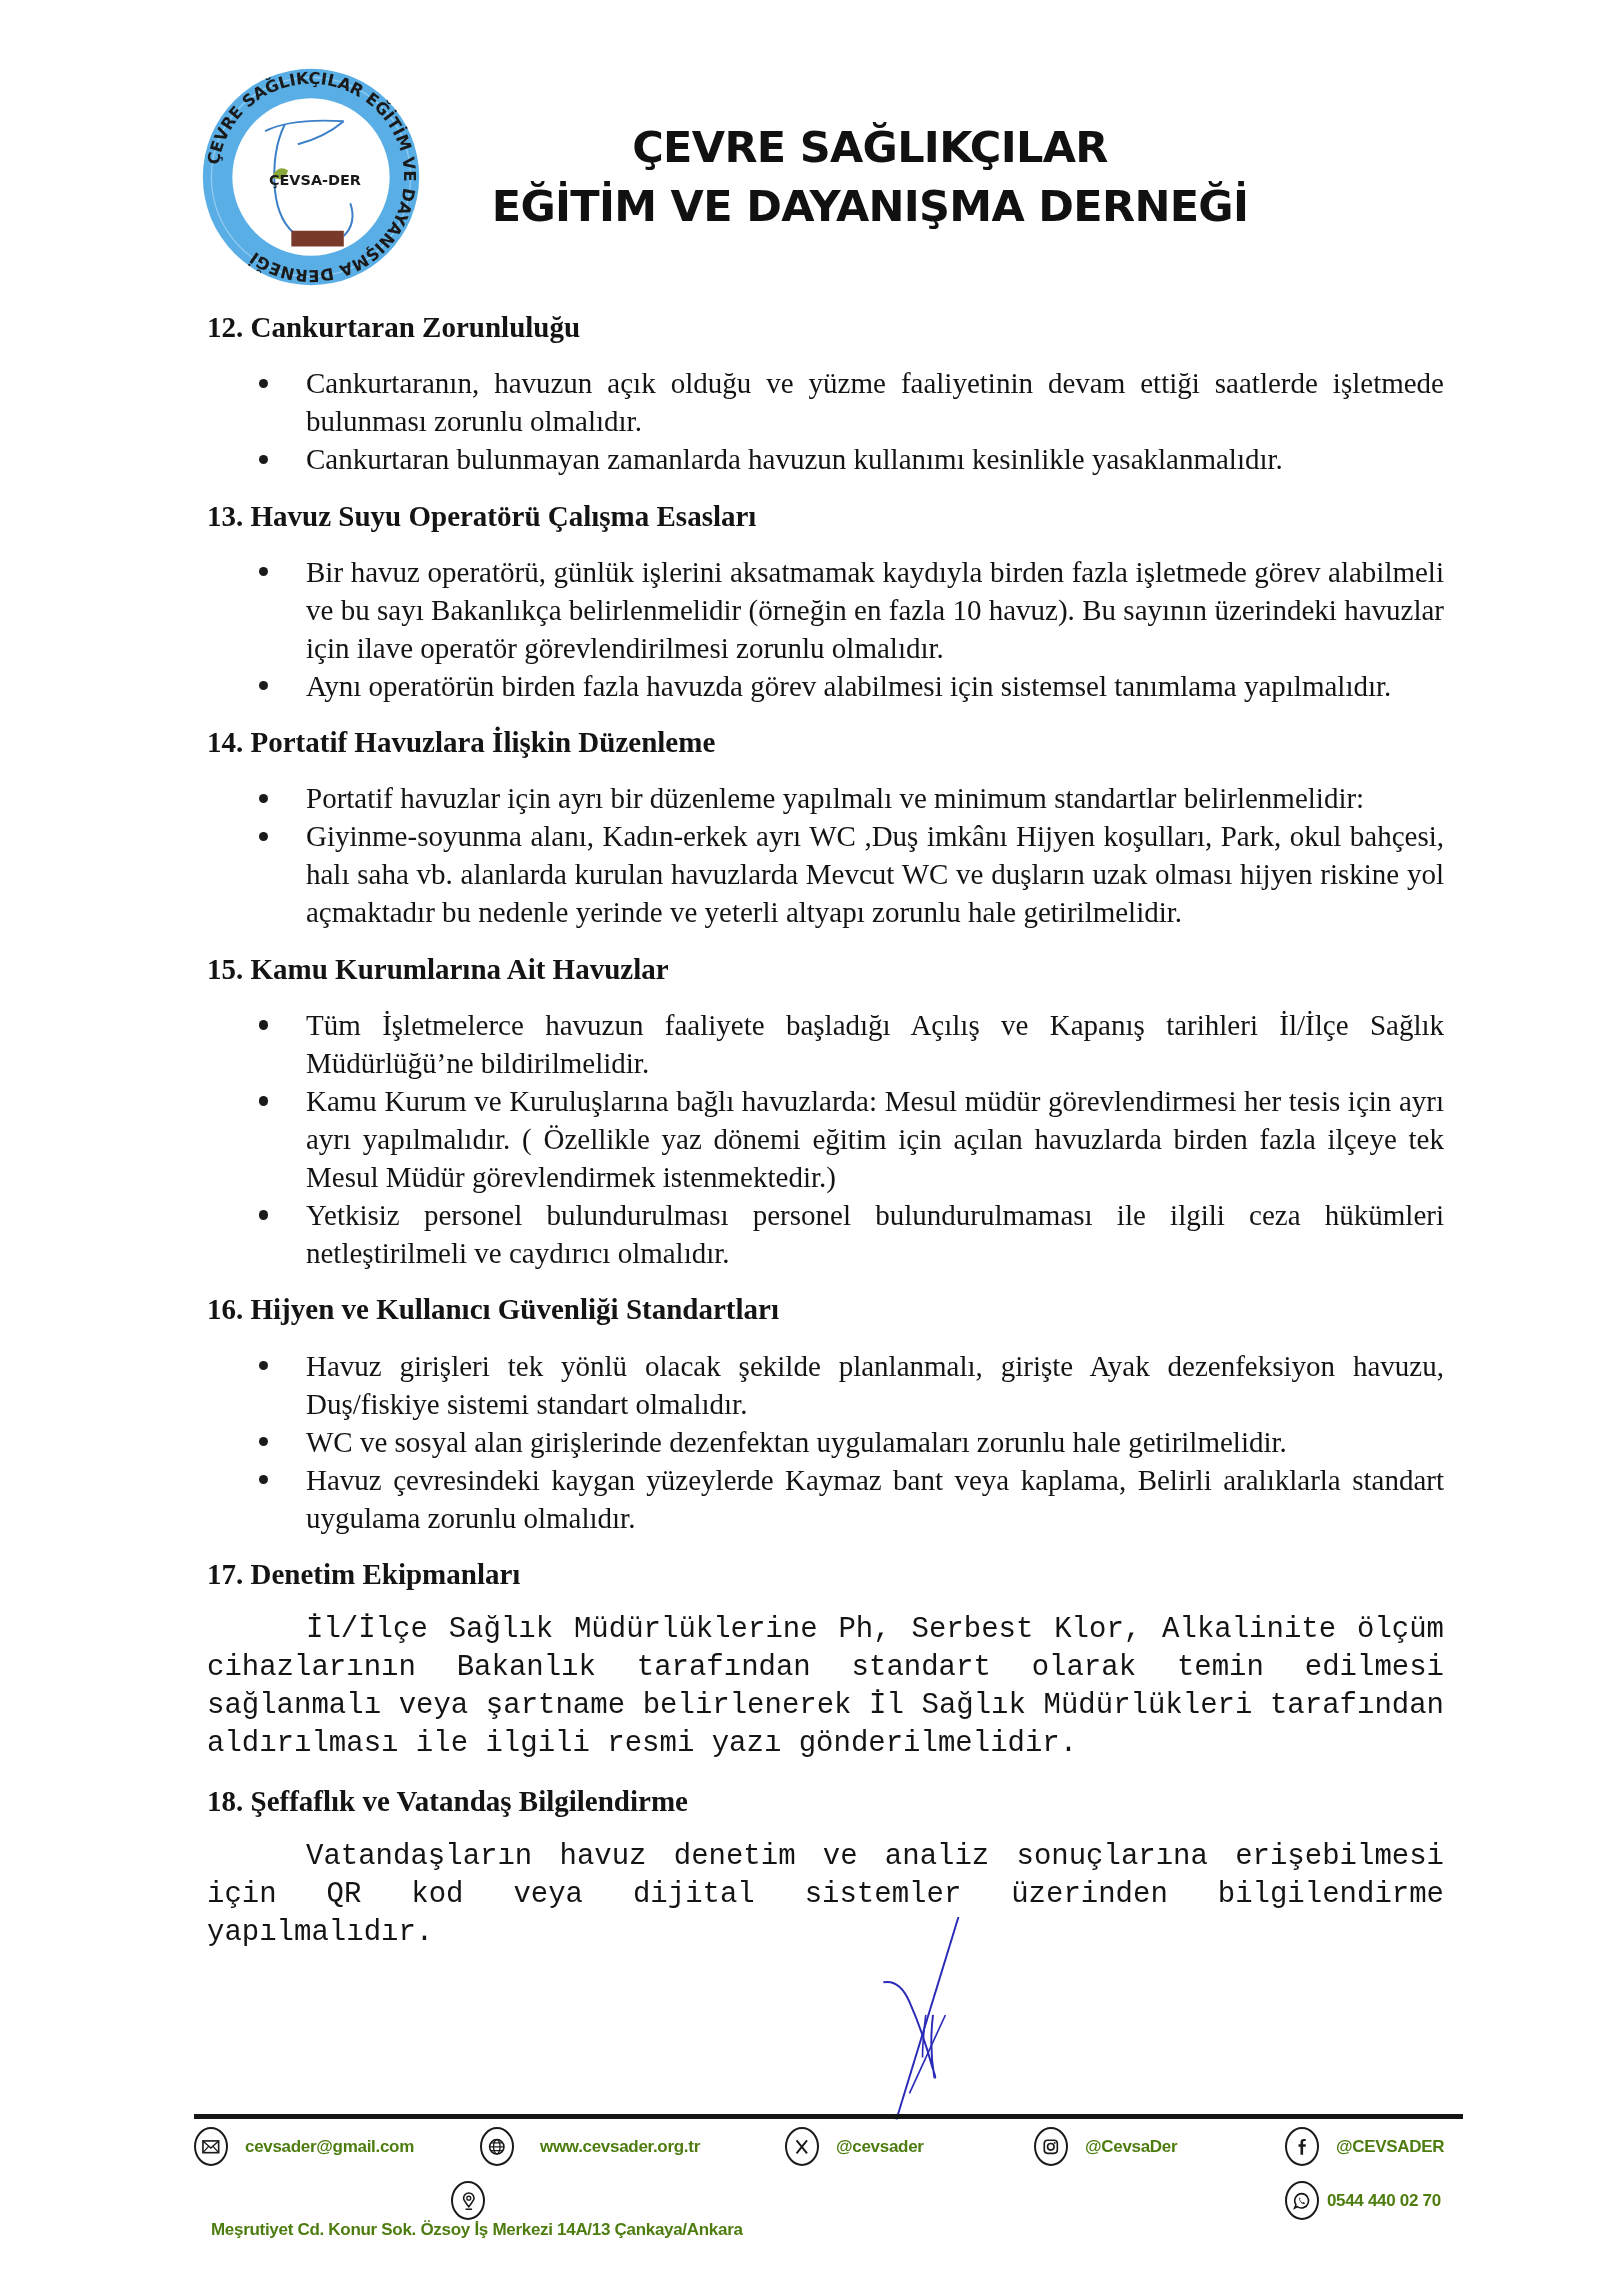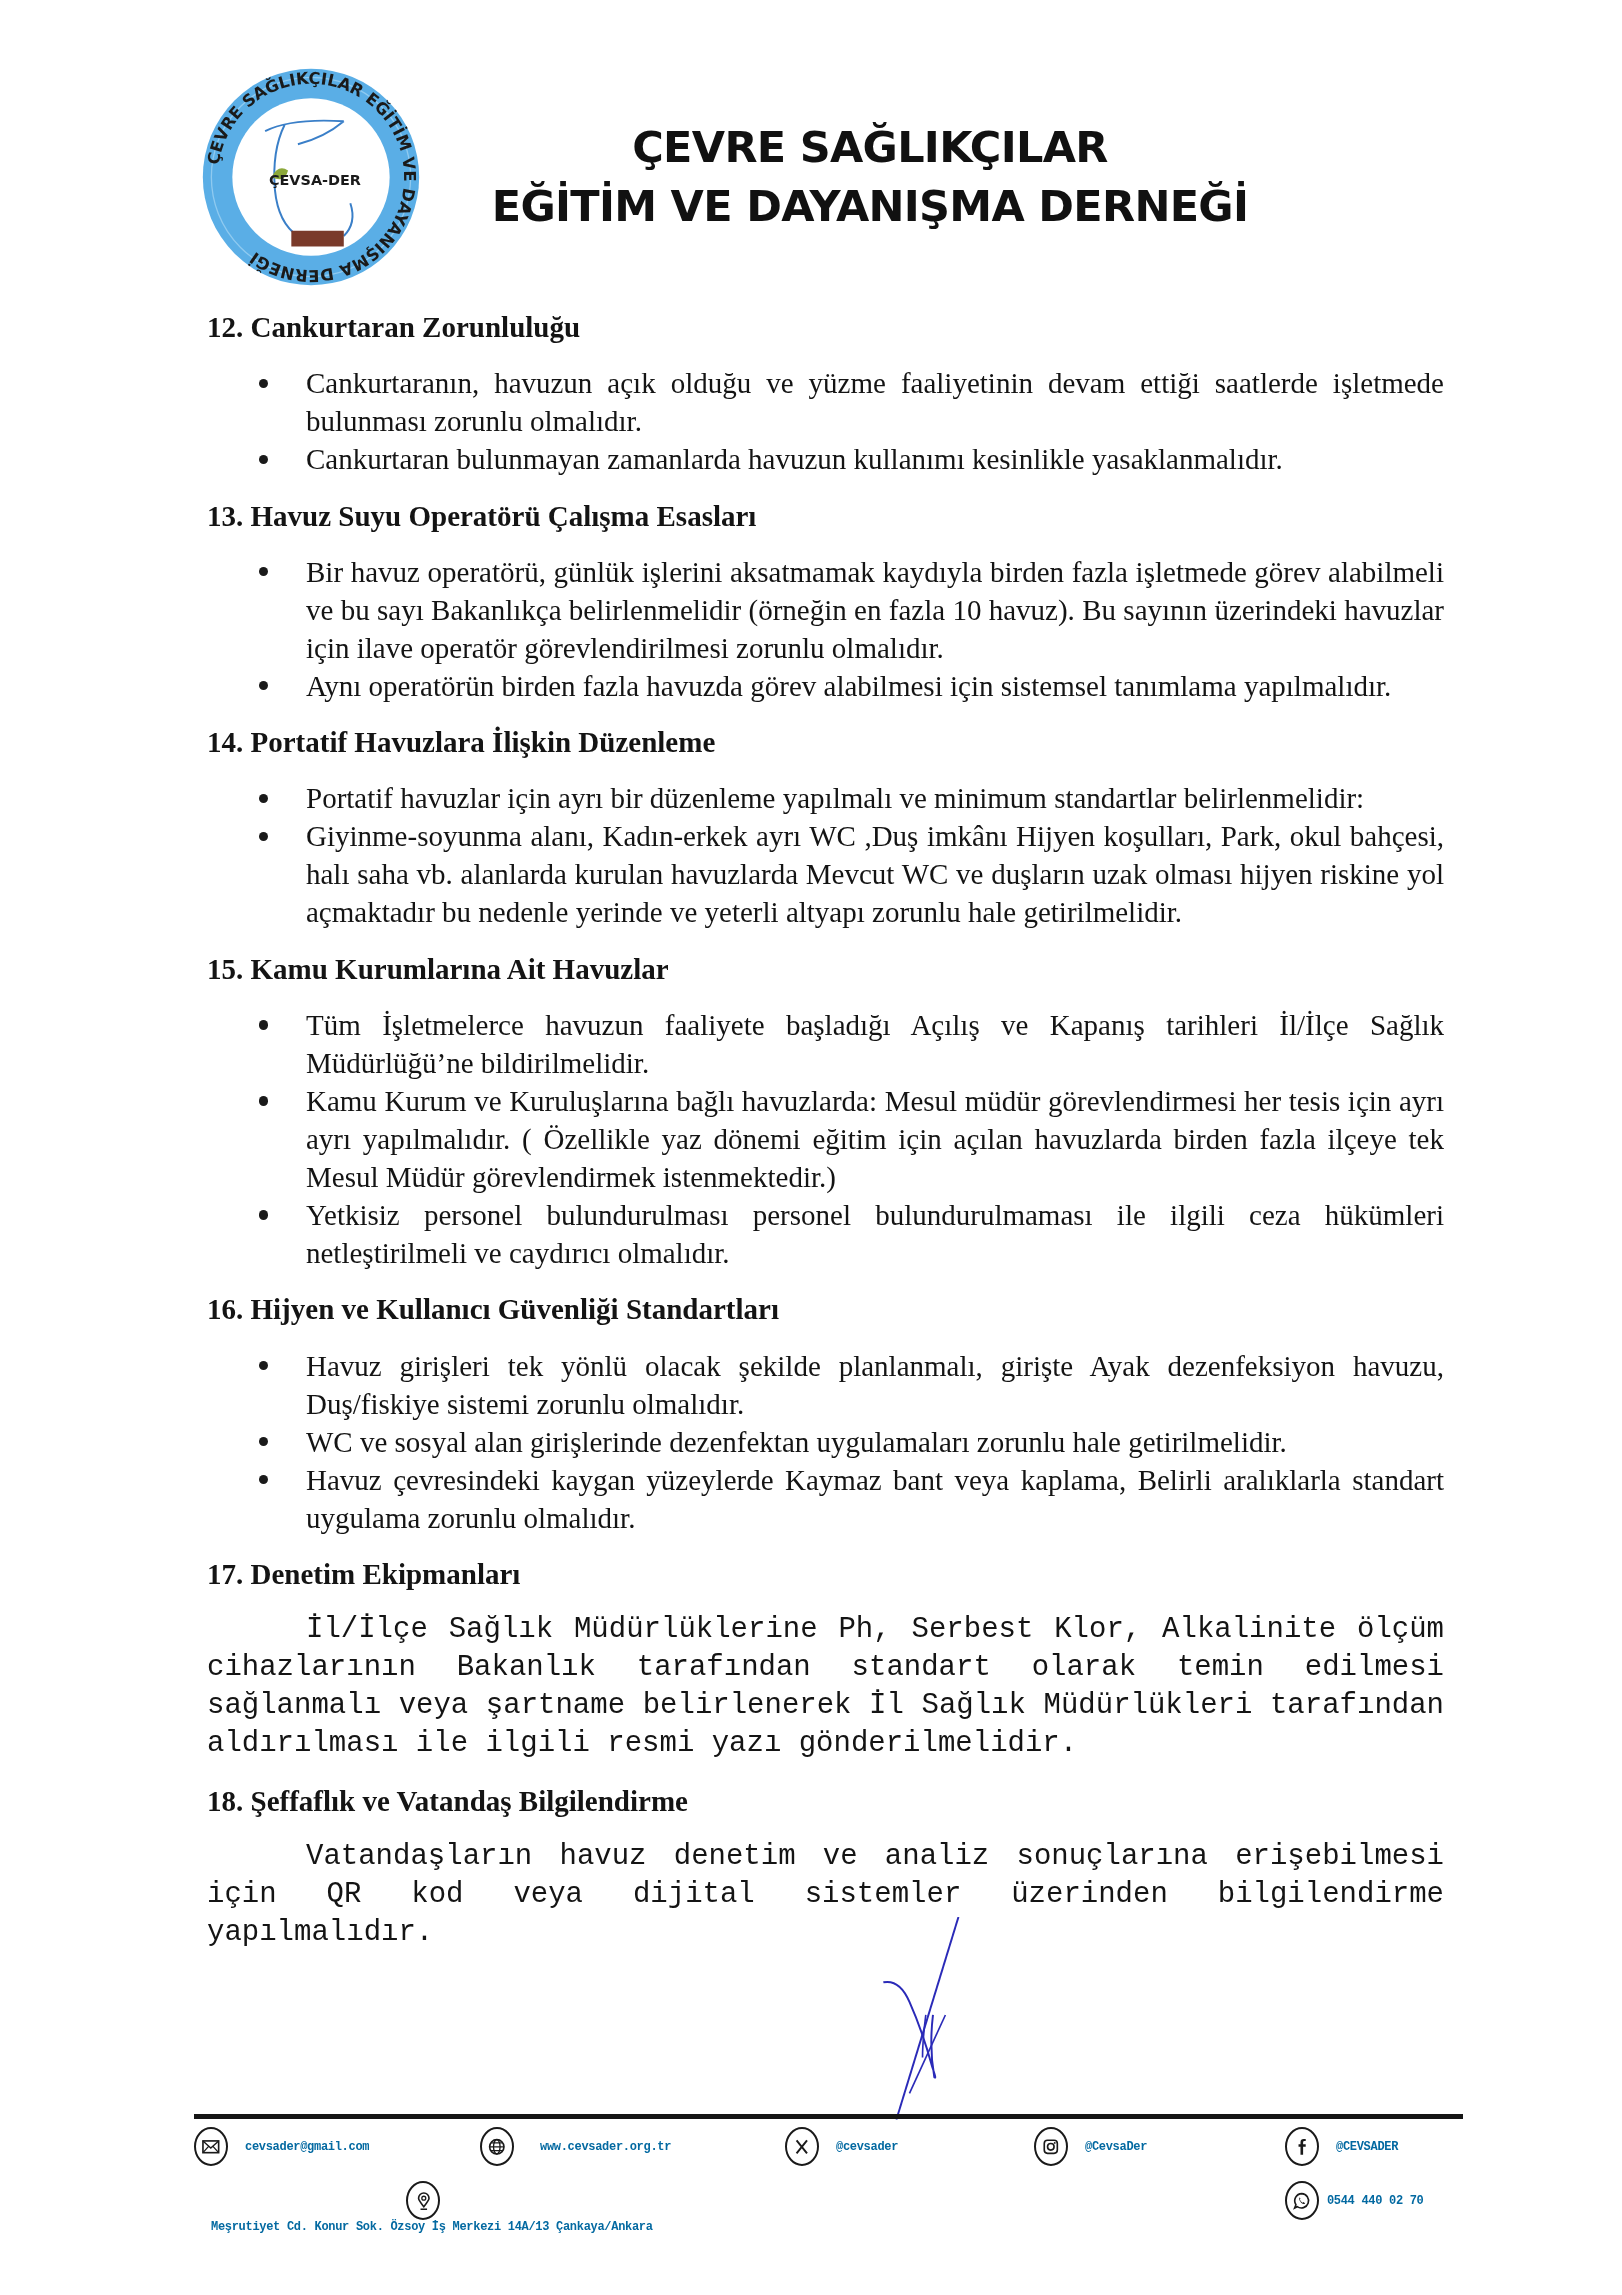--- a/index.html
+++ b/index.html
@@ -21,22 +21,22 @@
   .bullets { list-style: none; margin: 0 0 18.3px 0; padding: 0; }
   .bullets li { position: relative; padding-left: 99px; text-align: justify; }
   .bullets li .dot { position: absolute; left: 52px; top: 14.4px; width: 9.2px; height: 9.2px; border-radius: 50%; background: #1a1a1a; }
   .para { margin: 0 0 18.3px 0; text-align: justify; text-indent: 99px; font-family: Liberation Mono, monospace; }
 
   
   .signature { position: absolute; left: 818px; top: 1917px; width: 196px; height: 209px; }
 
   
   .footer-line { position: absolute; left: 194px; top: 2114px; width: 1269px; height: 5.2px; background: #151515; }
-  .f-item { position: absolute; display: flex; align-items: center; font-family: Liberation Mono, monospace;
-    font-weight: bold; font-size: 12px; color: #0369a1; letter-spacing: -0.3px; }
+  .f-item { position: absolute; display: flex; align-items: center; font-family: Liberation Sans, sans-serif;
+    font-weight: bold; font-size: 17px; color: #4d7c0f; letter-spacing: -0.3px; }
   .f-icon { width: 34px; height: 39px; border: 2px solid #1a1a1a; border-radius: 50%; display: flex;
     align-items: center; justify-content: center; box-sizing: border-box; }
   .f-icon svg { width: 19.6px; height: 19.6px; }
   .f-text { margin-left: 17px; white-space: nowrap; }
 </style>
 </head>
 <body>
 
 <div class="page">
 
@@ -94,21 +94,21 @@
       <ul class="bullets">
         <li><span class="dot"></span><span>Tüm İşletmelerce havuzun faaliyete başladığı Açılış ve Kapanış tarihleri İl/İlçe Sağlık Müdürlüğü’ne bildirilmelidir.</span></li>
         <li><span class="dot"></span><span>Kamu Kurum ve Kuruluşlarına bağlı havuzlarda: Mesul müdür görevlendirmesi her tesis için ayrı ayrı yapılmalıdır. ( Özellikle yaz dönemi eğitim için açılan havuzlarda birden fazla ilçeye tek Mesul Müdür görevlendirmek istenmektedir.)</span></li>
         <li><span class="dot"></span><span>Yetkisiz personel bulundurulması personel bulundurulmaması ile ilgili ceza hükümleri netleştirilmeli ve caydırıcı olmalıdır.</span></li>
       </ul>
     </div>
 
     <div class="section">
       <h2>16. Hijyen ve Kullanıcı Güvenliği Standartları</h2>
       <ul class="bullets">
-        <li><span class="dot"></span><span>Havuz girişleri tek yönlü olacak şekilde planlanmalı, girişte Ayak dezenfeksiyon havuzu, Duş/fiskiye sistemi zorunlu olmalıdır.</span></li>
+        <li><span class="dot"></span><span>Havuz girişleri tek yönlü olacak şekilde planlanmalı, girişte Ayak dezenfeksiyon havuzu, Duş/fiskiye sistemi standart olmalıdır.</span></li>
         <li><span class="dot"></span><span>WC ve sosyal alan girişlerinde dezenfektan uygulamaları zorunlu hale getirilmelidir.</span></li>
         <li><span class="dot"></span><span>Havuz çevresindeki kaygan yüzeylerde Kaymaz bant veya kaplama, Belirli aralıklarla standart uygulama zorunlu olmalıdır.</span></li>
       </ul>
     </div>
 
     <div class="section">
       <h2>17. Denetim Ekipmanları</h2>
       <p class="para">İl/İlçe Sağlık Müdürlüklerine Ph, Serbest Klor, Alkalinite ölçüm cihazlarının Bakanlık tarafından standart olarak temin edilmesi sağlanmalı veya şartname belirlenerek İl Sağlık Müdürlükleri tarafından aldırılması ile ilgili resmi yazı gönderilmelidir.</p>
     </div>
 

